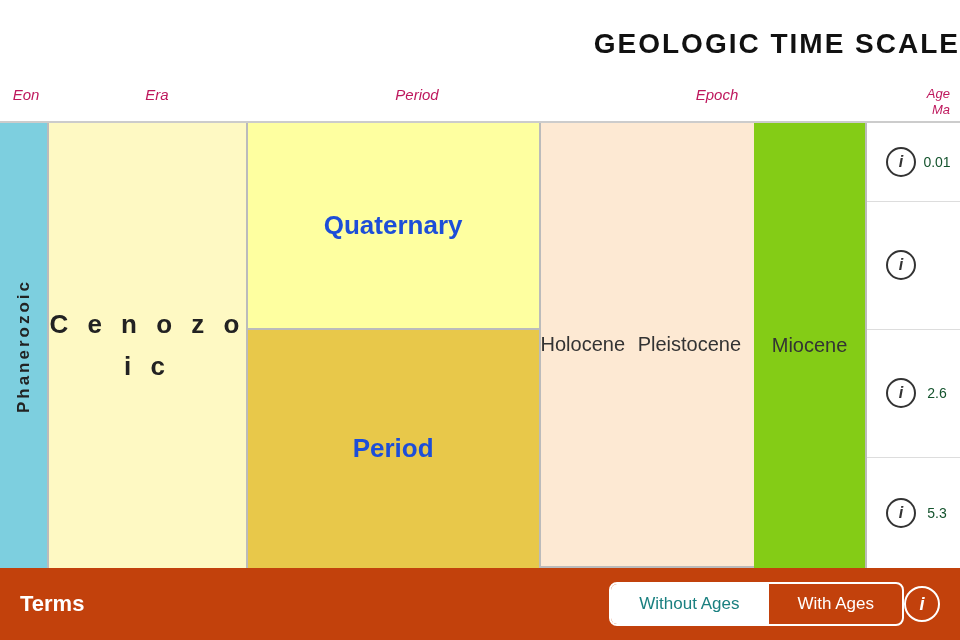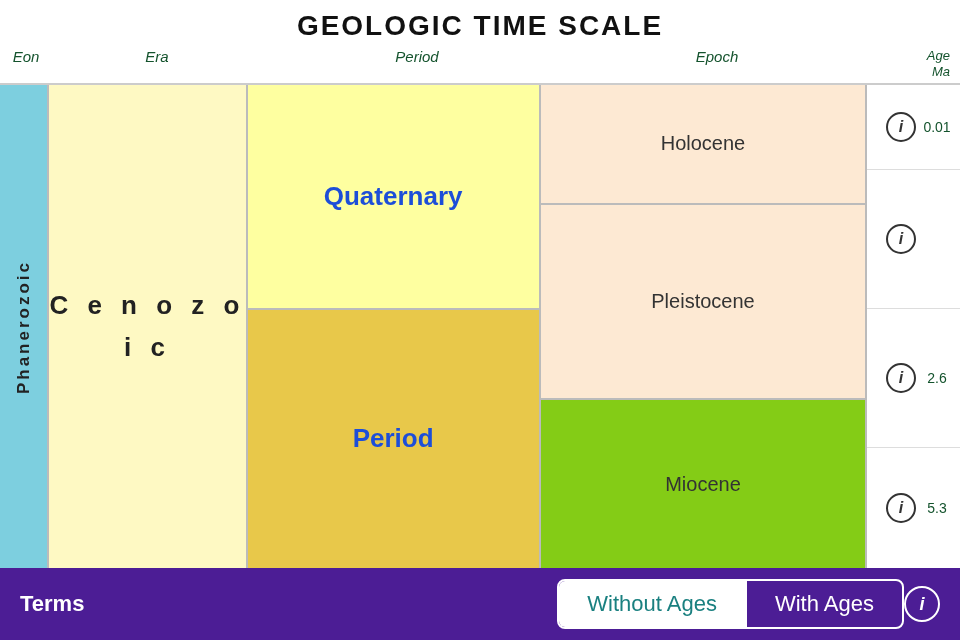--- a/index.html
+++ b/index.html
@@ -13,43 +13,44 @@
 
     #app {
       width: 960px;
       height: 640px;
       display: flex;
       flex-direction: column;
     }
 
     
     #title-bar {
-      text-align: center;
-      padding: 10px 0 6px 0;
+      text-align: right;
+      padding: 28px 0 6px 0;
       background: #fff;
     }
     #title-bar h1 {
       font-size: 28px;
       font-weight: 900;
       letter-spacing: 2px;
       color: #111;
     }
 
     
     #col-headers {
       display: flex;
       background: #fff;
       border-bottom: 2px solid #ccc;
       padding-bottom: 4px;
     }
     .col-header {
       font-style: italic;
       font-size: 15px;
-      color: #14532d;
-      text-align: center;
+      color: #be185d;
+      text-align: center;
+      margin-top: 20px;
     }
     .col-eon    { width: 52px; }
     .col-era    { width: 210px; }
     .col-period { width: 310px; }
     .col-epoch  { width: 290px; }
     .col-age    { width: 98px; text-align: right; padding-right: 10px; font-style: italic; font-size: 13px; line-height: 1.2; }
 
     
     #grid {
       flex: 1;
@@ -119,21 +120,21 @@
       font-size: 26px;
       font-weight: bold;
       color: #1d4ed8;
       text-align: center;
     }
 
     
     .epoch-col {
       width: 346px;
       display: flex;
-      flex-direction: column;
+      flex-direction: row;
       border-right: 2px solid #bbb;
     }
     .epoch-holocene {
       background: #fde9d3;
       flex: 0.7;
       display: flex;
       align-items: center;
       justify-content: center;
       border-bottom: 2px solid #bbb;
     }
@@ -205,41 +206,41 @@
     .age-value {
       font-size: 14px;
       color: #14532d;
       min-width: 30px;
       text-align: center;
     }
 
     
     #bottom-bar {
       height: 72px;
-      background: #4c1d95;
+      background: #c2410c;
       display: flex;
       align-items: center;
       padding: 0 20px;
       flex-shrink: 0;
     }
     #terms-label {
       color: #fff;
       font-size: 22px;
       font-weight: bold;
       flex: 1;
     }
     #toggle-group {
       display: flex;
       border: 2px solid #fff;
       border-radius: 8px;
       overflow: hidden;
     }
     .toggle-btn {
       padding: 10px 28px;
-      font-size: 22px;
+      font-size: 17px;
       font-weight: 500;
       cursor: pointer;
       border: none;
       outline: none;
     }
     .toggle-btn-left {
       background: #fff;
       color: #1a8080;
     }
     .toggle-btn-right {

